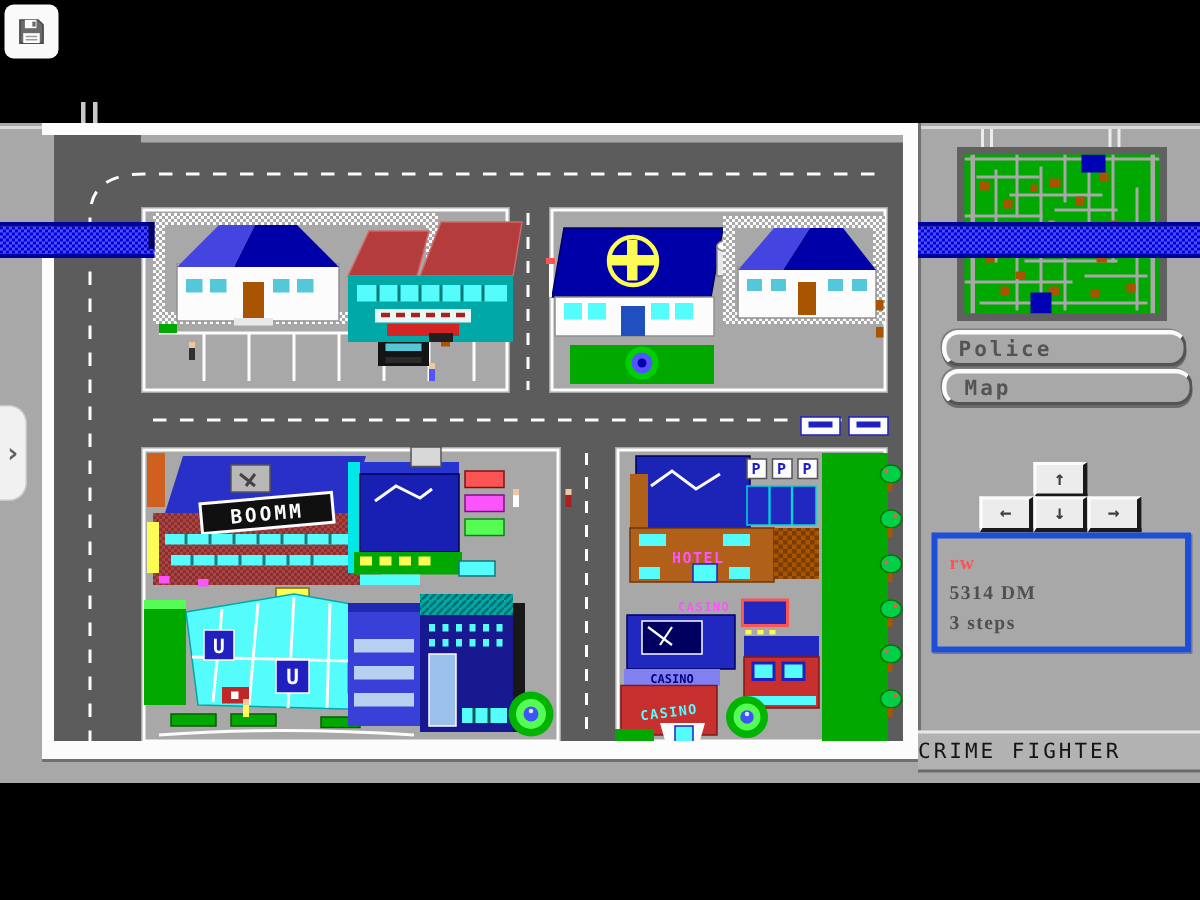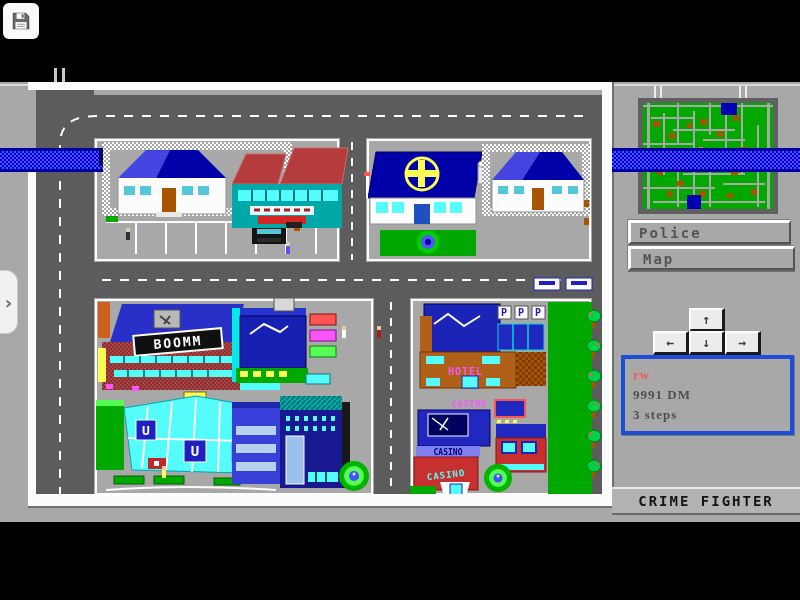--- a/index.html
+++ b/index.html
@@ -18,34 +18,34 @@
       linear-gradient(45deg,#5454fc 25%,transparent 25%,transparent 75%,#5454fc 75%),
       linear-gradient(45deg,#5454fc 25%,#0000d8 25%,#0000d8 75%,#5454fc 75%);
     background-size:4px 4px;background-position:0 0,2px 2px;}
   
   #minimap{left:638px;top:98px;width:130px;height:106px;border:5px solid #606060;background:#00a800;z-index:5;}
   .btn3d{position:absolute;left:628px;width:150px;height:19px;background:#a8a8a8;
     border-top:3px solid #fcfcfc;border-left:3px solid #fcfcfc;
     border-bottom:2px solid #545454;border-right:2px solid #545454;
     box-shadow:0 2px 0 #6a6a6a, -1px -1px 0 #808080;
     color:#545454;font-weight:bold;font-size:14px;letter-spacing:2px;
-    display:flex;align-items:center;padding-left:8px;box-sizing:content-box;cursor:pointer;}
+    display:flex;align-items:center;padding-left:8px;box-sizing:content-box;cursor:pointer;border-radius:11px;}
   .key{position:absolute;width:31px;height:19px;background:#ececec;
     border-top:2px solid #fcfcfc;border-left:2px solid #fcfcfc;
     border-bottom:3px solid #1a1a1a;border-right:3px solid #1a1a1a;
     display:flex;align-items:center;justify-content:center;
     color:#404040;font-weight:bold;font-size:13px;cursor:pointer;}
   #status-panel{left:621px;top:355px;width:157px;height:66px;background:#a8a8a8;
     border:4px solid #1d4ed8;box-shadow:1px 1px 0 #787878;padding:6px 0 0 8px;
     font-weight:bold;font-size:13px;color:#505050;line-height:20px;letter-spacing:1px;font-family:Liberation Serif, serif;}
   #player-name{color:#fc5454;}
   #banner{left:612px;top:487px;width:188px;height:24px;background:#b2b2b2;
     border-top:2px solid #e8e8e8;border-bottom:2px solid #6a6a6a;
-    display:flex;align-items:center;justify-content:center;
-    font-weight:bold;font-size:14px;color:#141414;letter-spacing:2px;z-index:5;}
+    display:flex;align-items:center;justify-content:flex-start;
+    font-weight:normal;font-size:14px;color:#141414;letter-spacing:2px;z-index:5;}
   
   #save-button{left:3px;top:3px;width:36px;height:36px;background:#fafafa;border-radius:6px;
     display:flex;align-items:center;justify-content:center;z-index:20;cursor:pointer;}
   #side-tab{left:0;top:270px;width:17px;height:62px;background:#f1f1f1;border:1px solid #c9c9c9;border-left:none;
     border-radius:0 12px 12px 0;display:flex;align-items:center;justify-content:center;
     color:#5f6368;font-size:18px;font-weight:bold;z-index:20;cursor:pointer;
     font-family:"DejaVu Sans",sans-serif;}
   text{font-family:"DejaVu Sans Mono","Liberation Mono",monospace;}
 </style>
 </head>
@@ -478,21 +478,21 @@
     <div class="key" style="left:39px;top:23px;">
       <span>↓</span>
     </div>
     <div class="key" style="left:75px;top:23px;">
       <span>→</span>
     </div>
   </div>
 
   <div class="abs" id="status-panel">
     <div id="player-name">rw</div>
-    <div>9991 DM</div>
+    <div>5314 DM</div>
     <div>3 steps</div>
   </div>
 
   <div class="abs" id="banner">
     <span>CRIME FIGHTER</span>
   </div>
 
   <div class="abs" id="save-button" title="">
     <svg width="22" height="22" viewBox="0 0 20 20">
       <path d="M3 3 h11 l3 3 v11 H3 Z" fill="#6a6a6a" stroke="#4a4a4a"></path>

